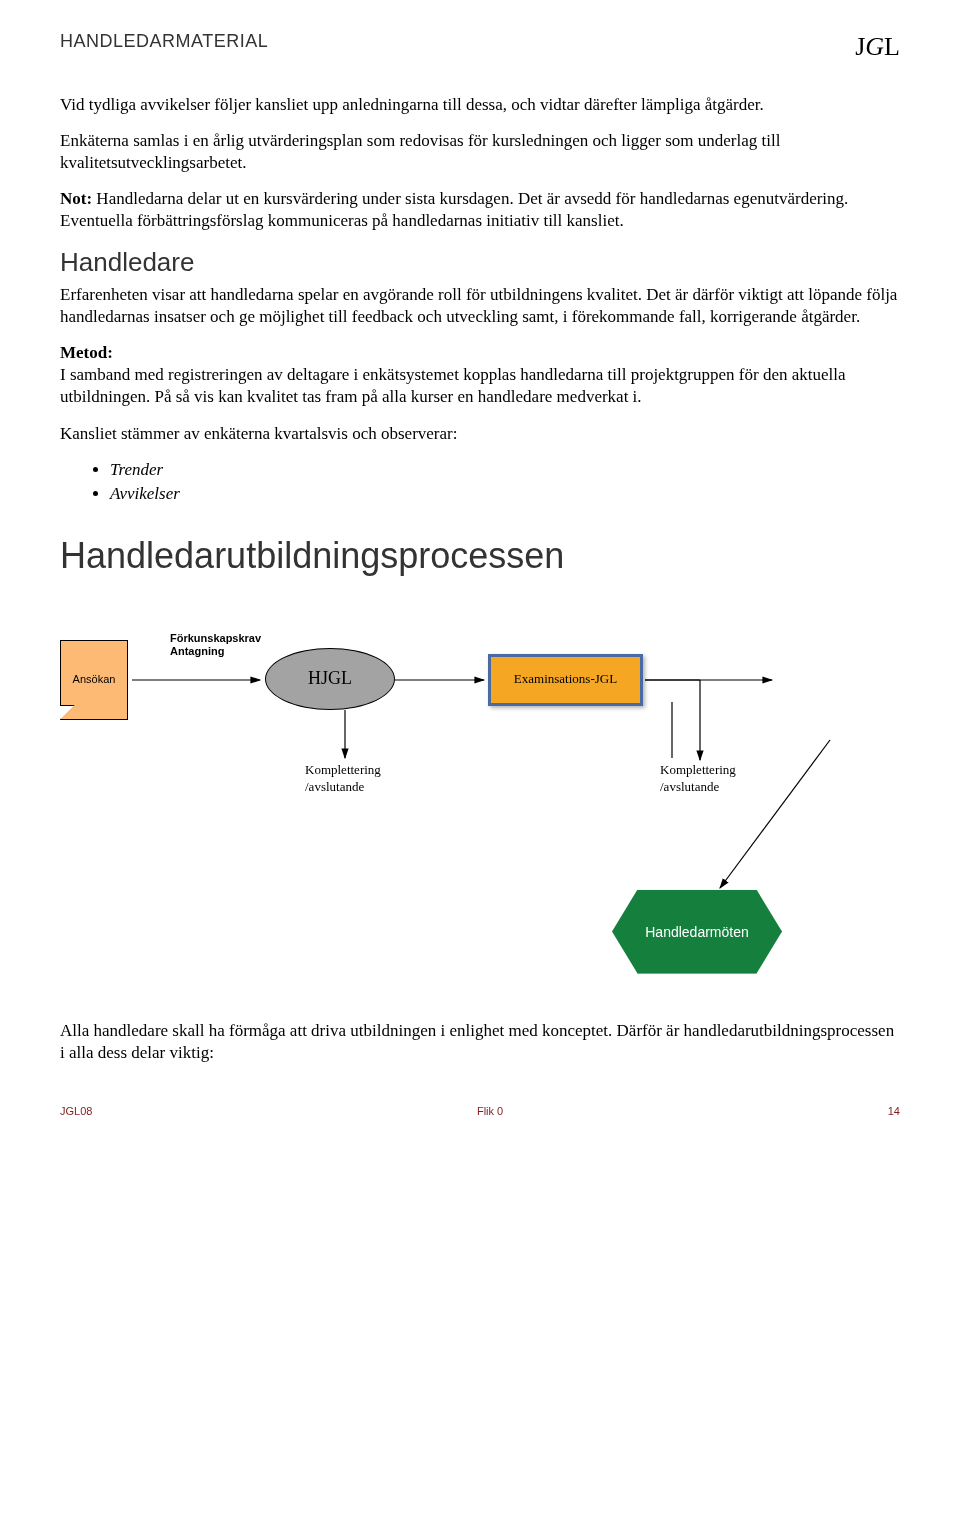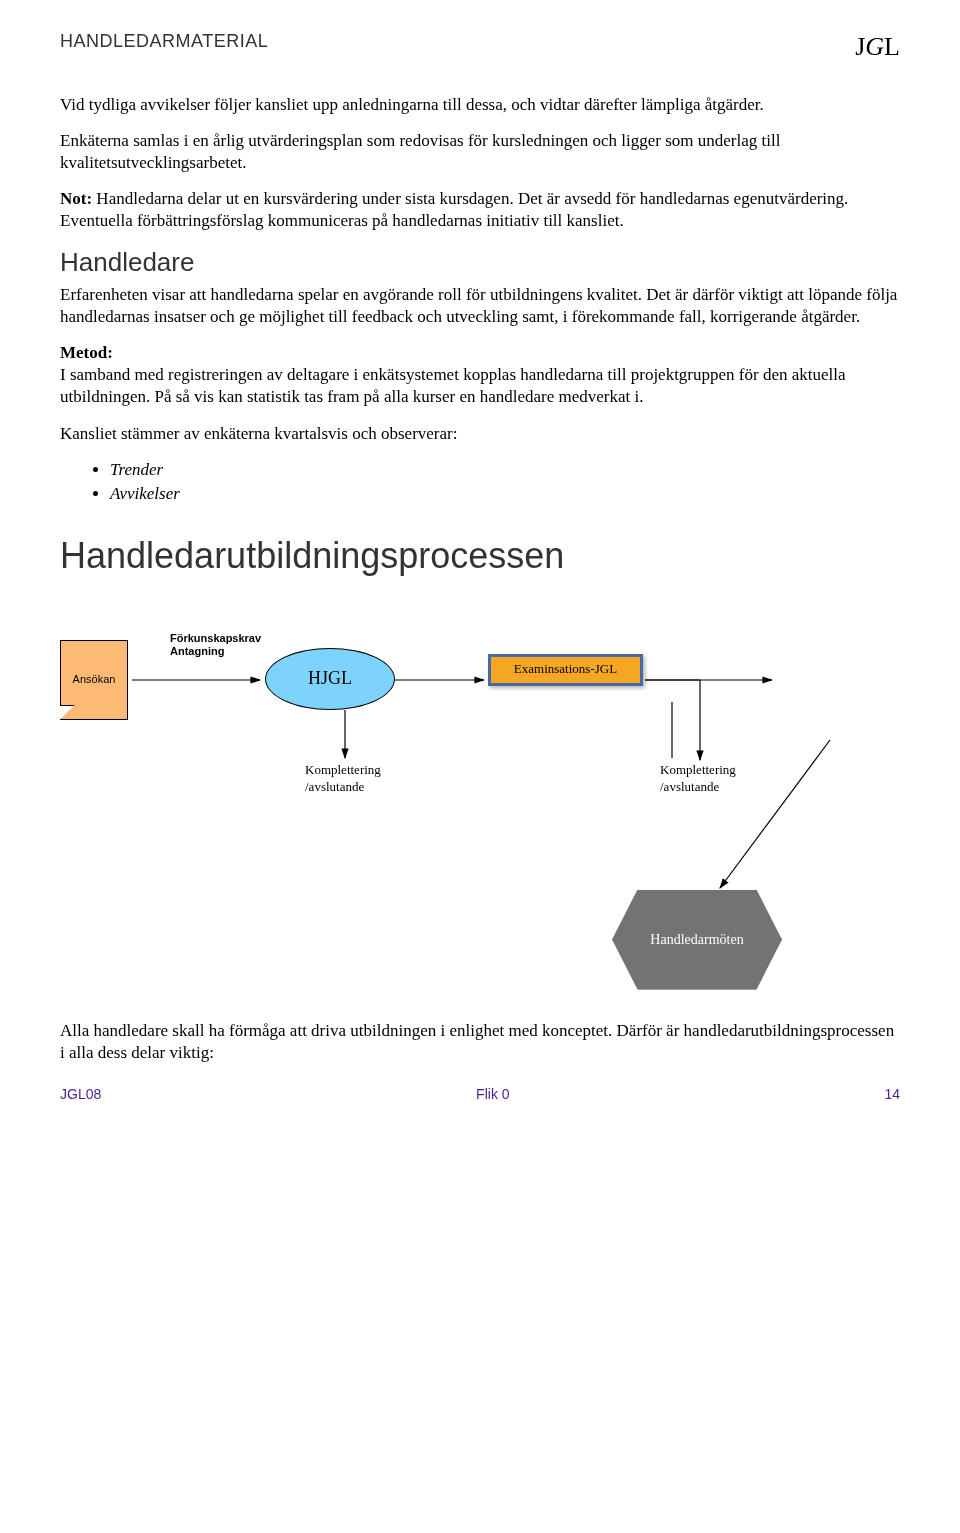--- a/index.html
+++ b/index.html
@@ -31,43 +31,43 @@
     background: #fdba74; border: 1px solid #000; font-size: 11px;
   }
   .ansokan::after {
     content: ""; position: absolute; bottom: -1px; left: -1px; width: 14px; height: 14px;
     background: #fff; border-top: 1px solid #000; border-right: 1px solid #000;
     clip-path: polygon(0 100%, 100% 0, 0 0);
   }
   .arrow-label { position: absolute; font-family: Arial, Helvetica, sans-serif; font-size: 11px; font-weight: bold; line-height: 1.2; }
   .hjgl {
     left: 205px; top: 38px; width: 130px; height: 62px;
-    background: #7dd3fc; border: 1px solid #000; border-radius: 50%;
+    background: #a3a3a3; border: 1px solid #000; border-radius: 50%;
     font-size: 18px; font-family: Garamond, serif;
   }
   .exam {
-    left: 428px; top: 44px; width: 155px; height: 32px;
+    left: 428px; top: 44px; width: 155px; height: 52px;
     background: #f5a623; border: 3px solid #4a6aa5; font-size: 13px;
     font-family: Garamond, serif; box-shadow: 2px 2px 4px rgba(0,0,0,0.3);
   }
   .cert {
     left: 716px; top: 18px; width: 110px; height: 110px;
     font-size: 13px; font-family: Garamond, serif; line-height: 1.4;
   }
   .scroll-bg { position: absolute; inset: 0; }
   .cert-text { position: relative; z-index: 2; text-align: center; }
   .komp-label { position: absolute; font-family: Garamond, serif; font-size: 13px; line-height: 1.3; }
   .hexagon {
-    left: 552px; top: 280px; width: 170px; height: 100px;
-    background: #737373; color: #fff; font-family: Liberation Serif, serif; font-size: 14px;
+    left: 552px; top: 280px; width: 170px; height: 84px;
+    background: #15803d; color: #fff; font-family: Liberation Sans, sans-serif; font-size: 14px;
     clip-path: polygon(15% 0, 85% 0, 100% 50%, 85% 100%, 15% 100%, 0 50%);
     box-shadow: 3px 3px 6px rgba(0,0,0,0.4);
   }
   svg.arrows { position: absolute; left: 0; top: 0; width: 840px; height: 390px; pointer-events: none; }
-  .footer { display: flex; justify-content: space-between; margin-top: 21px; font-family: Arial, Helvetica, sans-serif; font-size: 14px; color: #4c1d95; }
+  .footer { display: flex; justify-content: space-between; margin-top: 40px; font-family: Arial, Helvetica, sans-serif; font-size: 11px; color: #7f1d1d; }
 </style>
 </head>
 <body>
 
 <div class="top-header">
   <div class="doc-title">HANDLEDARMATERIAL</div>
   <div class="logo">
     <span>J</span><span class="g">G</span><span>L</span>
   </div>
 </div>
@@ -76,21 +76,21 @@
 <p>Enkäterna samlas i en årlig utvärderingsplan som redovisas för kursledningen och ligger som underlag till kvalitetsutvecklingsarbetet.</p>
 <p>
   <b>Not:</b><span> Handledarna delar ut en kursvärdering under sista kursdagen. Det är avsedd för handledarnas egenutvärdering. Eventuella förbättringsförslag kommuniceras på handledarnas initiativ till kansliet.</span>
 </p>
 
 <div class="section-title">Handledare</div>
 <p>Erfarenheten visar att handledarna spelar en avgörande roll för utbildningens kvalitet. Det är därför viktigt att löpande följa handledarnas insatser och ge möjlighet till feedback och utveckling samt, i förekommande fall, korrigerande åtgärder.</p>
 
 <p>
   <b>Metod:</b><br>
-  <span>I samband med registreringen av deltagare i enkätsystemet kopplas handledarna till projektgruppen för den aktuella utbildningen. På så vis kan statistik tas fram på alla kurser en handledare medverkat i.</span>
+  <span>I samband med registreringen av deltagare i enkätsystemet kopplas handledarna till projektgruppen för den aktuella utbildningen. På så vis kan kvalitet tas fram på alla kurser en handledare medverkat i.</span>
 </p>
 
 <p>Kansliet stämmer av enkäterna kvartalsvis och observerar:</p>
 <ul>
   <li>Trender</li>
   <li>Avvikelser</li>
 </ul>
 
 <div class="big-section">Handledarutbildningsprocessen</div>
 

